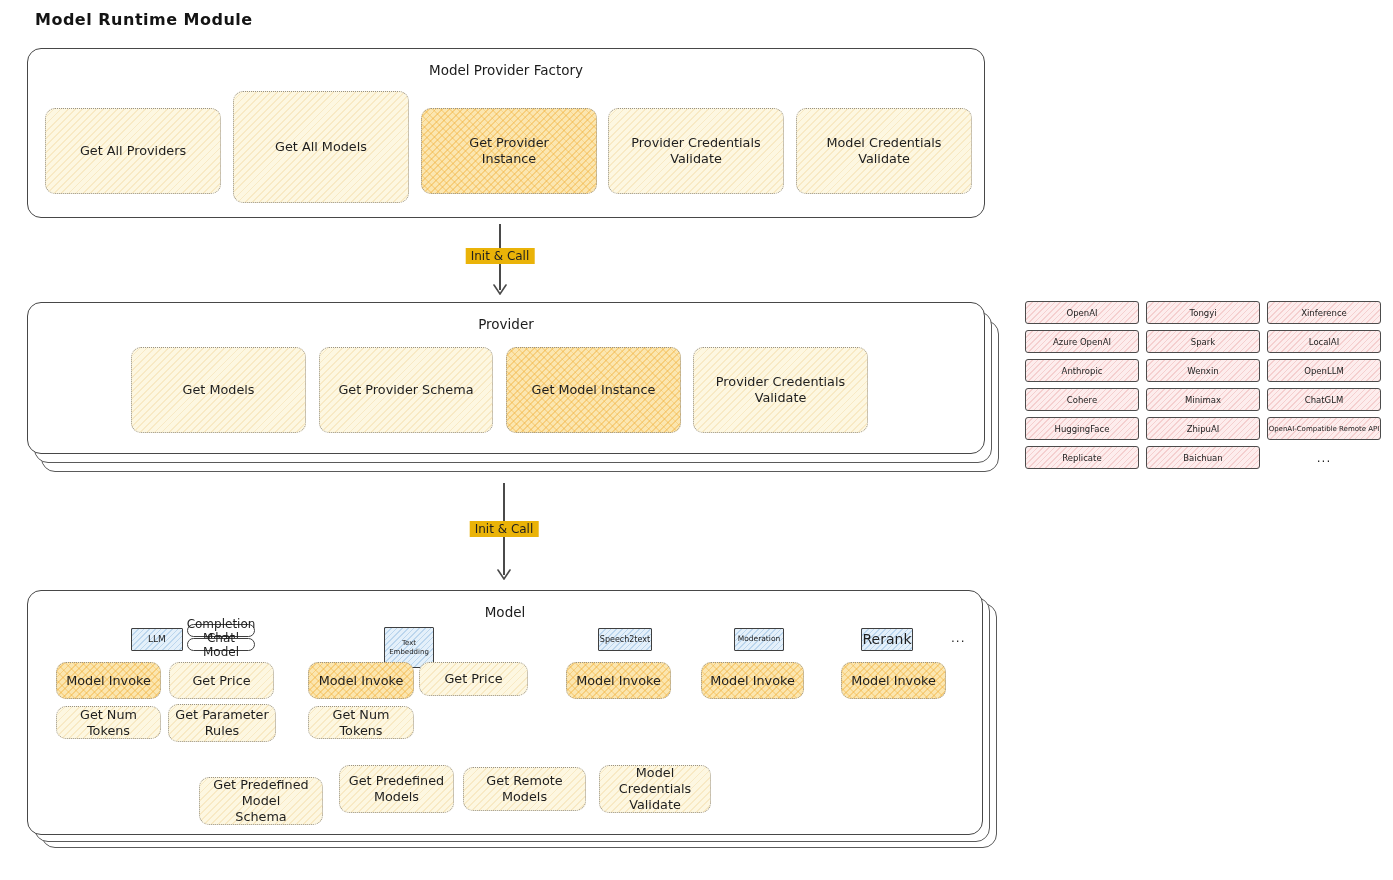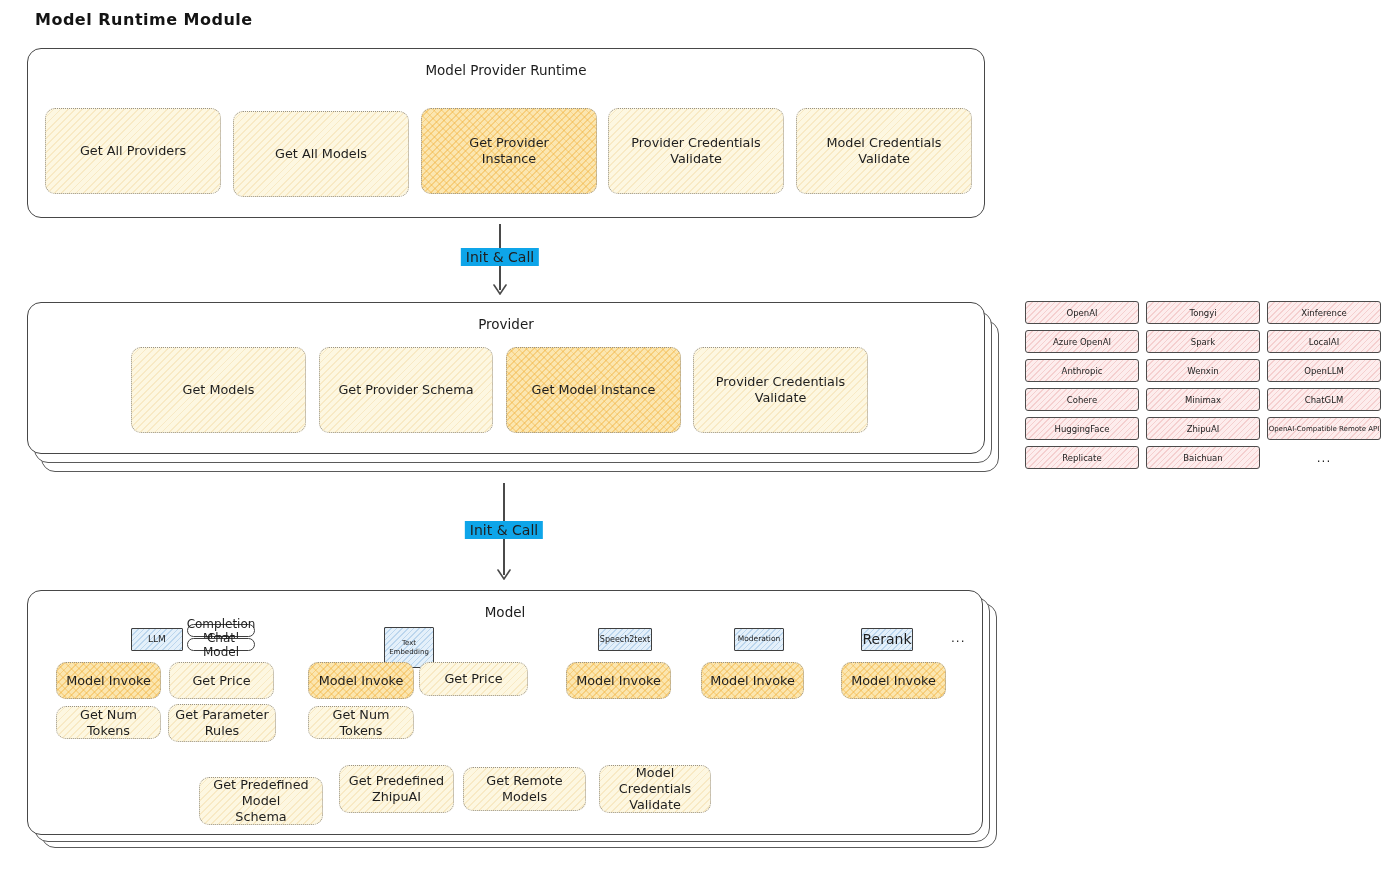--- a/index.html
+++ b/index.html
@@ -71,37 +71,37 @@
       #e4f0fa;
   }
   .pill-white{
     position:absolute;box-sizing:border-box;border:1.3px solid #3f3f3f;border-radius:7px;
     display:flex;align-items:center;justify-content:center;text-align:center;
     font-size:12px;color:#1e1e1e;background:#ffffff;
   }
   
   .arrow-line{position:absolute;width:1.6px;background:#4a4a4a;}
   .arrow-label{
-    position:absolute;transform:translateX(-50%);background:#0ea5e9;
-    padding:1px 5px;font-size:14px;color:#1f1f1f;white-space:nowrap;
+    position:absolute;transform:translateX(-50%);background:#eab308;
+    padding:1px 5px;font-size:12px;color:#1f1f1f;white-space:nowrap;
   }
   .arrow-head{position:absolute;}
   .ellipsis-text{position:absolute;font-size:12px;color:#1f1f1f;letter-spacing:1px;}
 </style>
 </head>
 <body>
 
 <div class="canvas">
 
   <div class="page-title">Model Runtime Module</div>
 
   <div class="big-box" style="left:27px;top:48px;width:958px;height:170px">
-    <div class="big-title">Model Provider Runtime</div>
+    <div class="big-title">Model Provider Factory</div>
     <div class="fbox hatch-yellow" style="left:17px;top:59px;width:176px;height:86px">Get All Providers</div>
-    <div class="fbox hatch-yellow" style="left:205px;top:62px;width:176px;height:86px">Get All Models</div>
+    <div class="fbox hatch-yellow" style="left:205px;top:42px;width:176px;height:112px">Get All Models</div>
     <div class="fbox hatch-orange" style="left:393px;top:59px;width:176px;height:86px">Get Provider
 Instance</div>
     <div class="fbox hatch-yellow" style="left:580px;top:59px;width:176px;height:86px">Provider Credentials
 Validate</div>
     <div class="fbox hatch-yellow" style="left:768px;top:59px;width:176px;height:86px">Model Credentials
 Validate</div>
   </div>
 
   <div class="abs" style="left:470px;top:224px;width:60px;height:74px">
     <div class="arrow-line" style="left:29px;top:0;height:66px"></div>
@@ -175,19 +175,19 @@
     <div class="fbox hatch-orange" style="left:813px;top:71px;width:105px;height:37px">Model Invoke</div>
 
     <div class="fbox hatch-yellow" style="left:28px;top:115px;width:105px;height:33px">Get Num Tokens</div>
     <div class="fbox hatch-yellow" style="left:140px;top:113px;width:108px;height:38px">Get Parameter
 Rules</div>
     <div class="fbox hatch-yellow" style="left:280px;top:115px;width:106px;height:33px">Get Num Tokens</div>
 
     <div class="fbox hatch-yellow" style="left:171px;top:186px;width:124px;height:48px">Get Predefined Model
 Schema</div>
     <div class="fbox hatch-yellow" style="left:311px;top:174px;width:115px;height:48px">Get Predefined
-ZhipuAI</div>
+Models</div>
     <div class="fbox hatch-yellow" style="left:435px;top:176px;width:123px;height:44px">Get Remote Models</div>
     <div class="fbox hatch-yellow" style="left:571px;top:174px;width:112px;height:48px">Model Credentials
 Validate</div>
   </div>
 
 </div>
 
 </body></html>

